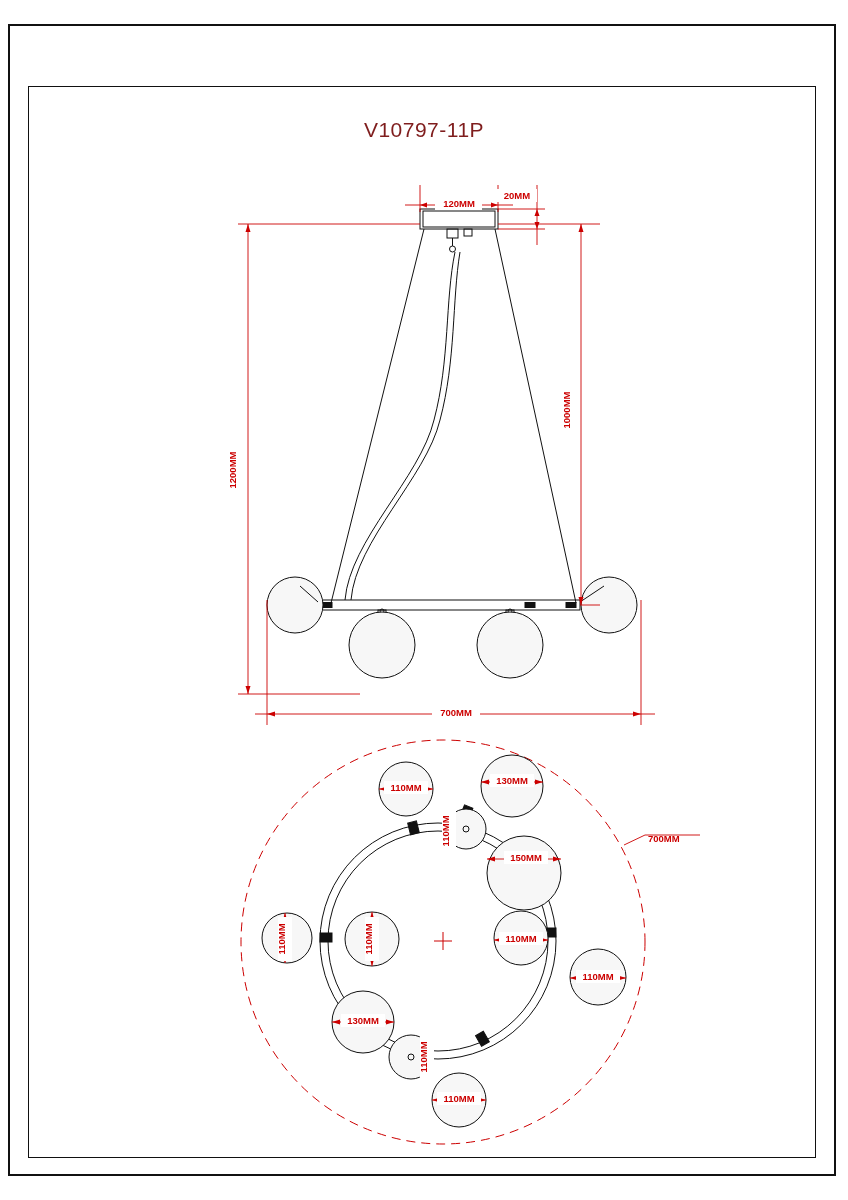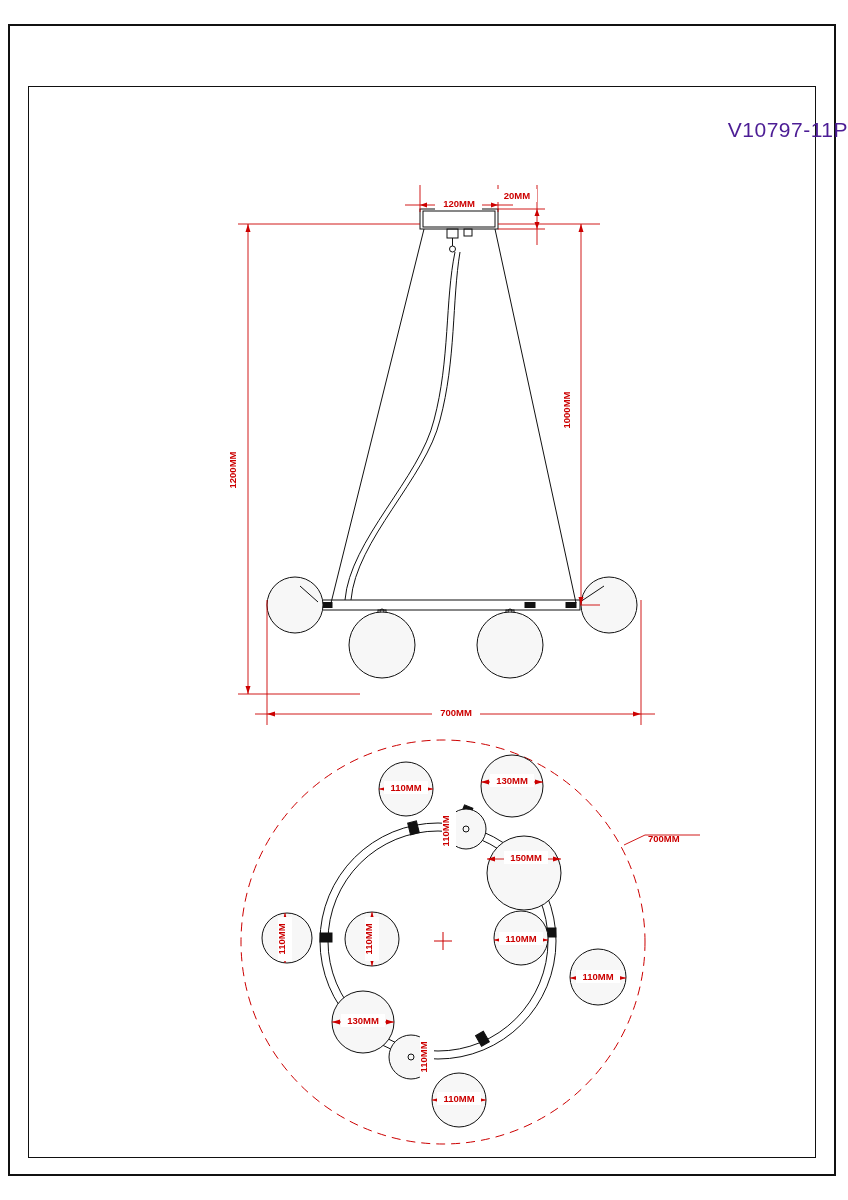--- a/index.html
+++ b/index.html
@@ -1,20 +1,20 @@
 <!DOCTYPE html>
 <html><head>
 <meta charset="utf-8">
 <style>
   html,body{margin:0;padding:0;background:#ffffff;}
   body{width:848px;height:1200px;font-family:"Liberation Sans",sans-serif;}
   #sheet{position:relative;width:848px;height:1200px;overflow:hidden;background:#fff;}
   .outer-border{position:absolute;left:8px;top:24px;width:828px;height:1152px;border:2px solid #111;box-sizing:border-box;}
   .inner-border{position:absolute;left:28px;top:86px;width:788px;height:1072px;border:1px solid #111;box-sizing:border-box;}
-  #title{position:absolute;left:0;top:118px;width:848px;text-align:right;font-size:21px;color:#4c1d95;letter-spacing:0.5px;font-family:"Liberation Sans",sans-serif;}
+  #title{position:absolute;left:0;top:118px;width:848px;text-align:center;font-size:21px;color:#7f1d1d;letter-spacing:0.5px;font-family:"Liberation Sans",sans-serif;}
   svg{position:absolute;left:0;top:0;}
   .dim-text{font-family:"Liberation Sans",sans-serif;font-size:9.5px;font-weight:bold;fill:#cc0000;}
   .dim-text-v{font-family:"Liberation Sans",sans-serif;font-size:9.5px;font-weight:bold;fill:#cc0000;}
 </style>
 </head>
 <body>
 
 <div id="sheet">
 
   <div class="outer-border"></div>

